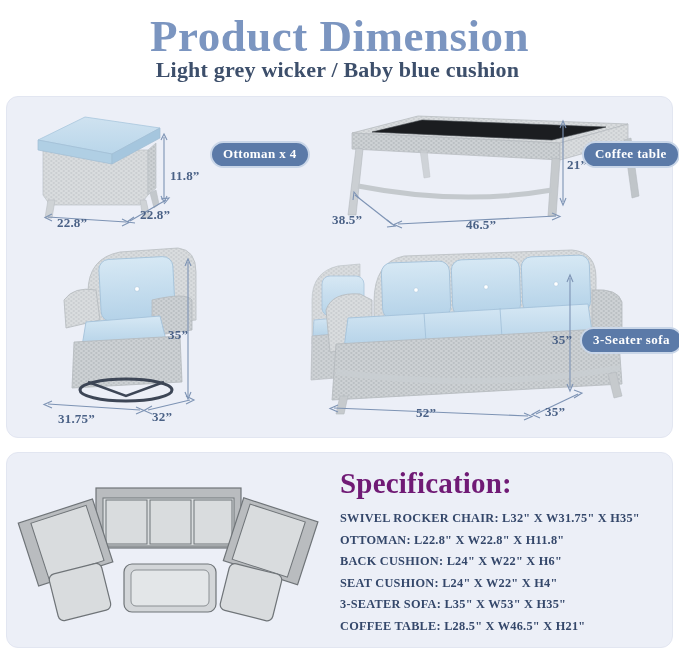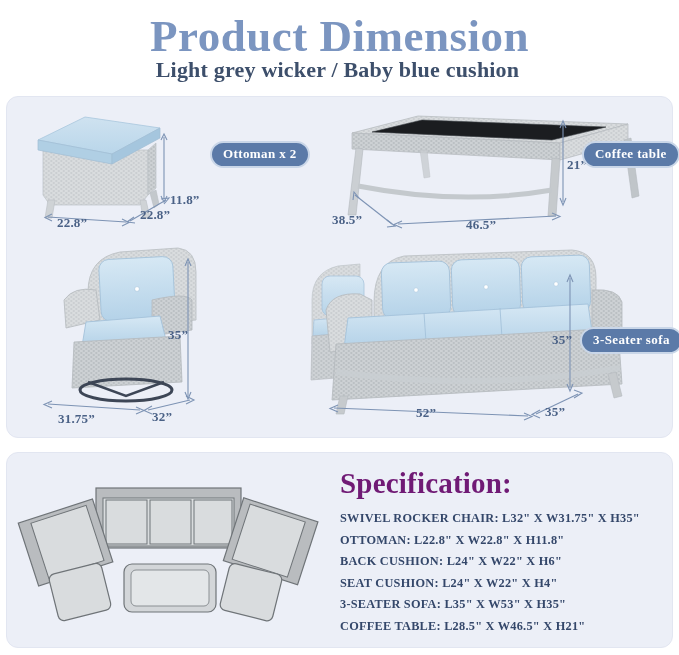--- a/index.html
+++ b/index.html
@@ -265,37 +265,37 @@
         <rect x="224" y="568" width="54" height="48" rx="6" fill="#d9dcde" stroke="#6f7478" stroke-width="1.2"></rect>
       </g>
 
       <g>
         <rect x="124" y="564" width="92" height="48" rx="8" fill="#d3d6d9" stroke="#6f7478" stroke-width="1.2"></rect>
         <rect x="131" y="570" width="78" height="36" rx="5" fill="#e3e6e8" stroke="#8b9094" stroke-width="1"></rect>
       </g>
     </g>
   </svg>
 
-  <div class="dim" style="left:170px;top:192px;">11.8”</div>
+  <div class="dim" style="left:170px;top:168px;">11.8”</div>
   <div class="dim" style="left:57px;top:215px;">22.8”</div>
   <div class="dim" style="left:140px;top:207px;">22.8”</div>
 
   <div class="dim" style="left:567px;top:157px;font-family:Liberation Serif, serif;">21”</div>
   <div class="dim" style="left:466px;top:217px;">46.5”</div>
   <div class="dim" style="left:332px;top:212px;">38.5”</div>
 
   <div class="dim" style="left:168px;top:327px;">35”</div>
   <div class="dim" style="left:58px;top:411px;">31.75”</div>
   <div class="dim" style="left:152px;top:409px;">32”</div>
 
   <div class="dim" style="left:552px;top:332px;">35”</div>
   <div class="dim" style="left:416px;top:405px;">52”</div>
   <div class="dim" style="left:545px;top:404px;">35”</div>
 
-  <div class="badge" id="badge-ottoman">Ottoman x 2</div>
+  <div class="badge" id="badge-ottoman">Ottoman x 4</div>
   <div class="badge" id="badge-coffee">Coffee table</div>
   <div class="badge" id="badge-sofa">3-Seater sofa</div>
 
   <div id="spec-block">
     <div class="spec-title">Specification:</div>
     <div id="spec-list">
         <div class="spec-line">SWIVEL ROCKER CHAIR: L32" X W31.75" X H35"</div>
         <div class="spec-line">OTTOMAN: L22.8" X W22.8" X H11.8"</div>
         <div class="spec-line">BACK CUSHION: L24" X W22" X H6"</div>
         <div class="spec-line">SEAT CUSHION: L24" X W22" X H4"</div>

